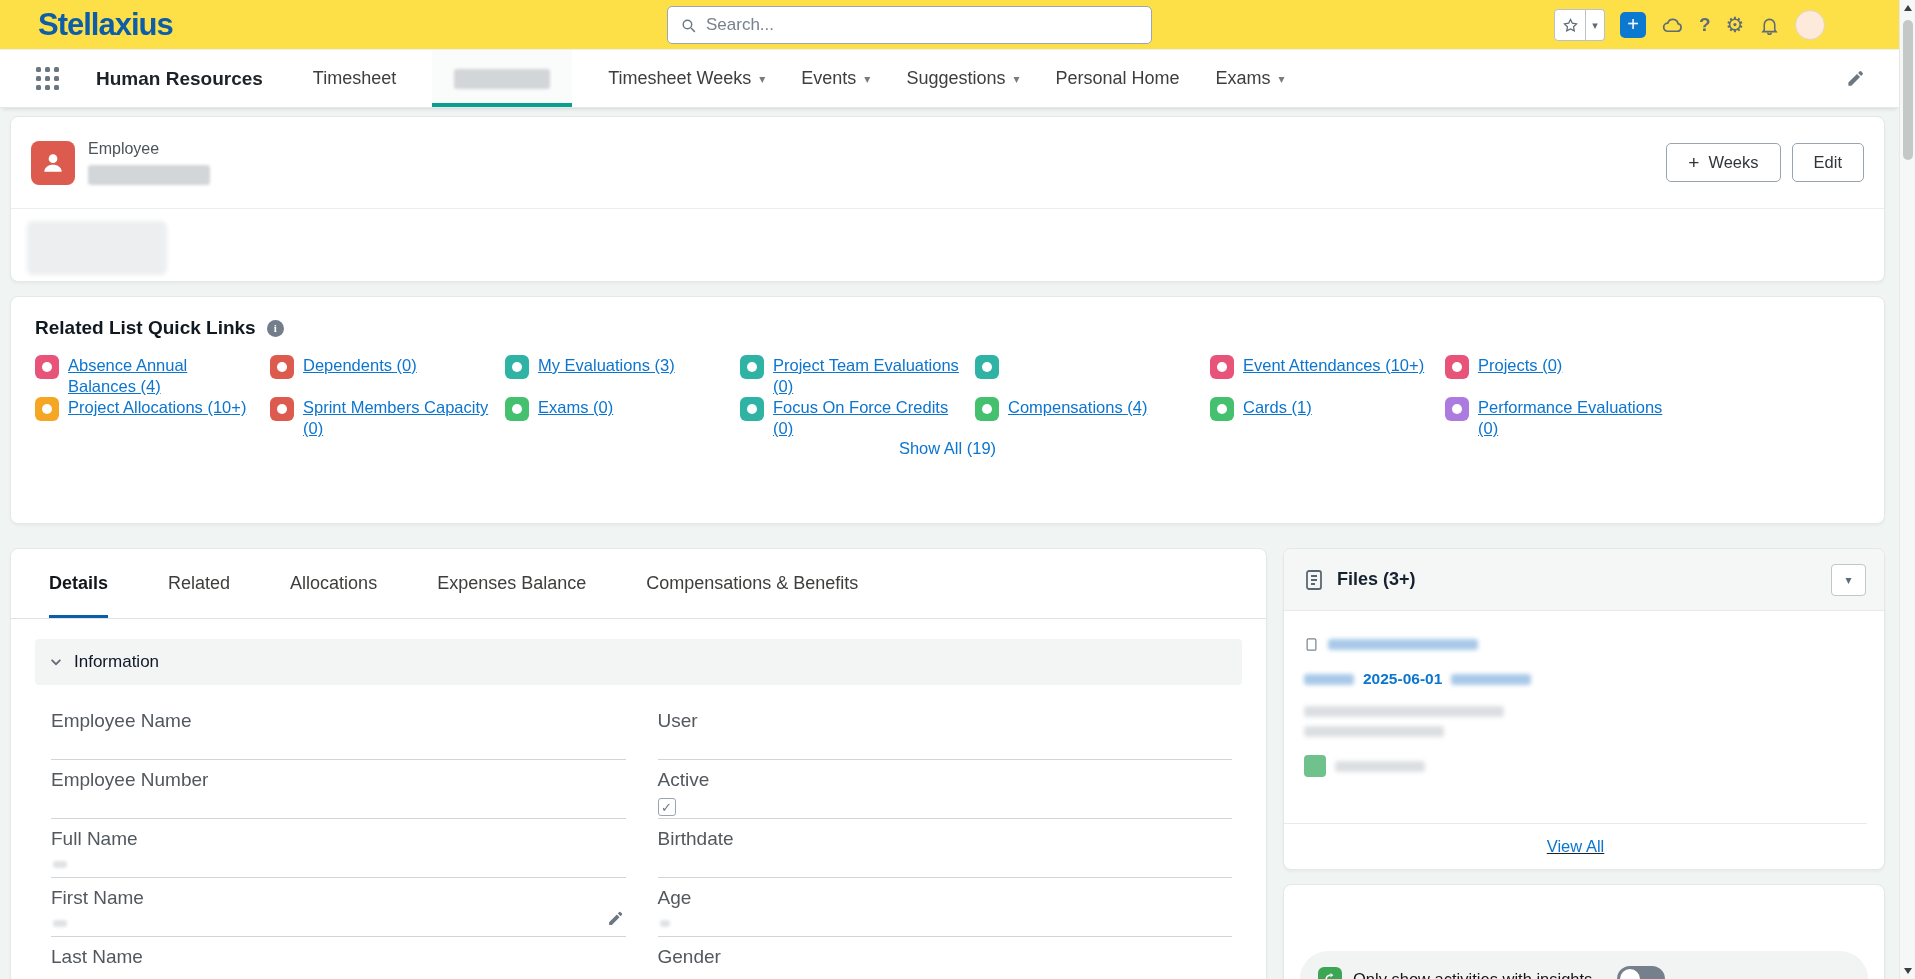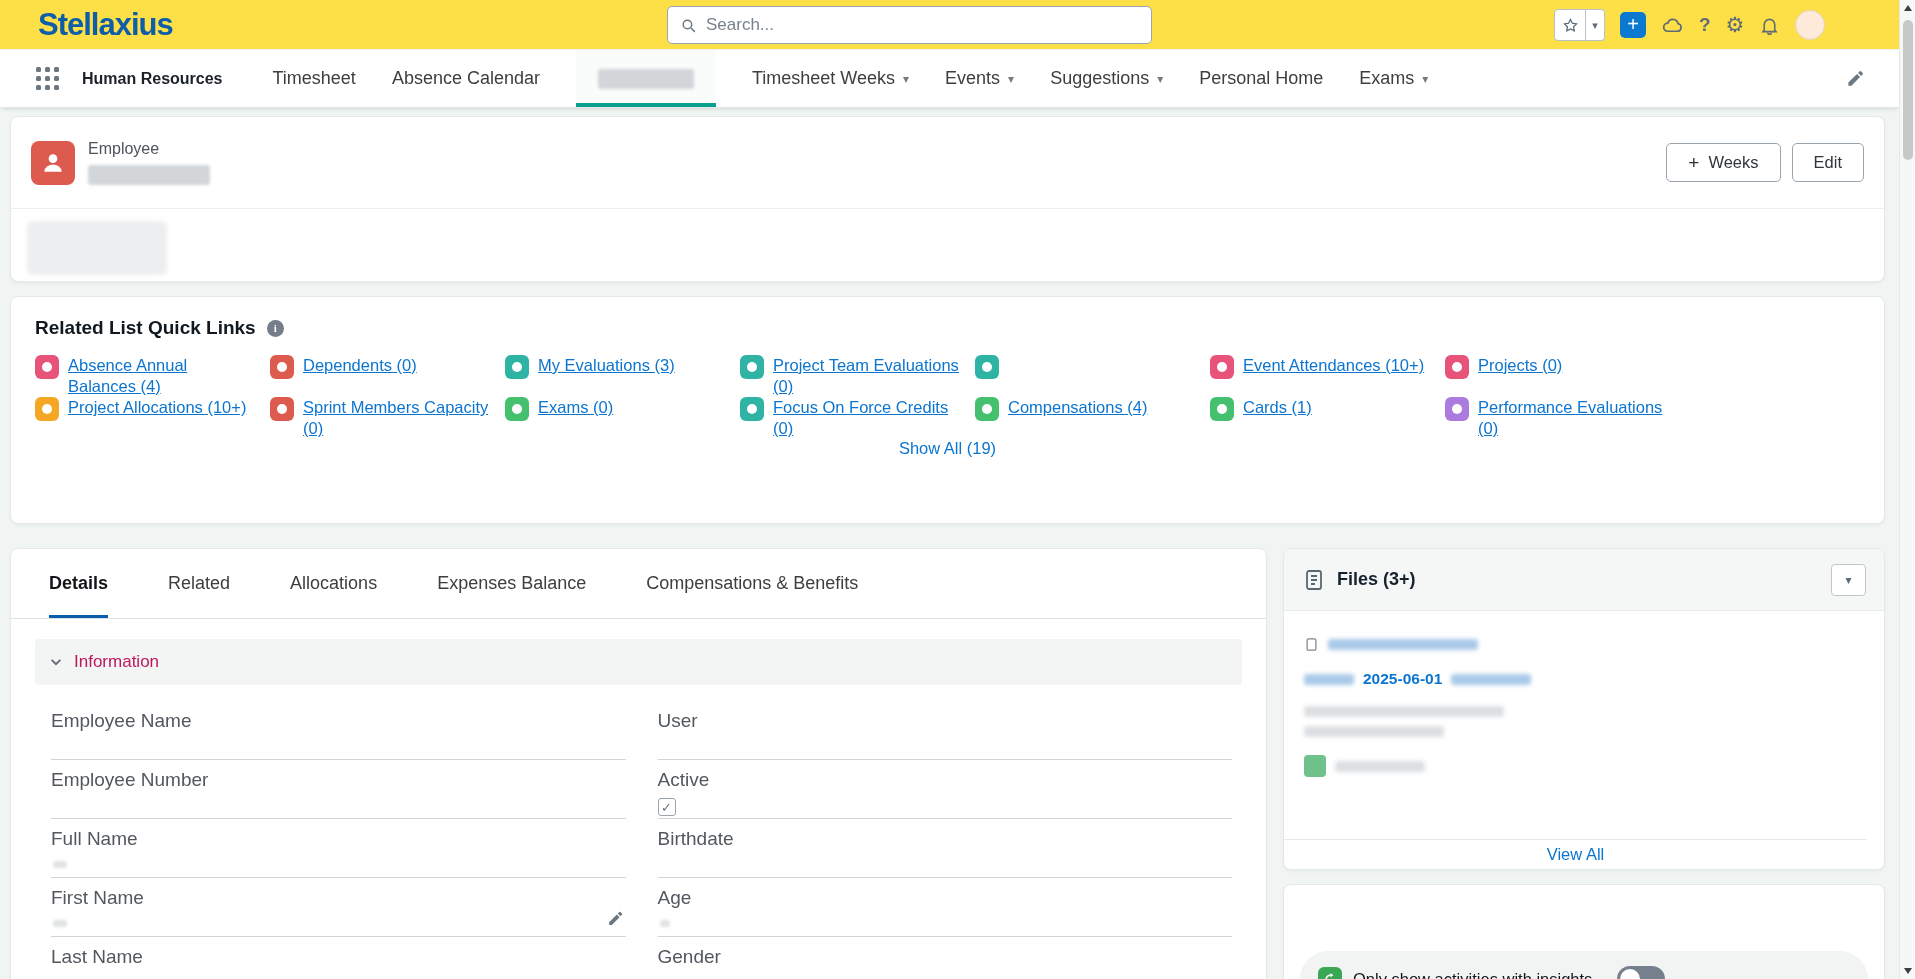--- a/index.html
+++ b/index.html
@@ -34,21 +34,21 @@
   .avatar { width:30px; height:30px; border-radius:50%; background:#fdeadb;
             border:1px solid #e4d4c4; overflow:hidden; cursor:pointer; }
 
   
   .nav { position:absolute; top:50px; left:0; width:1899px; height:58px; background:#fff;
          border-bottom:1px solid #e2e8e6; box-shadow:0 3px 4px -2px rgba(0,0,0,.12);
          display:flex; align-items:center; z-index:4; }
   .waffle { margin-left:36px; width:24px; height:24px; display:grid;
             grid-template-columns:repeat(3,1fr); gap:3px; cursor:pointer; }
   .waffle i { width:5px; height:5px; background:#6b7780; border-radius:1.5px; }
-  .app-name { margin-left:22px; font-size:16px; font-weight:600; color:#1d2228; white-space:nowrap; }
+  .app-name { margin-left:36px; font-size:19px; font-weight:600; color:#1d2228; white-space:nowrap; }
   .nav-tabs { display:flex; align-items:center; margin-left:50px; gap:36px; height:100%; }
   .nav-tab { display:flex; align-items:center; height:100%; font-size:18px; color:#3e3e3c;
              cursor:pointer; white-space:nowrap; }
   .nav-tab .caret { font-size:12px; color:#747d84; margin-left:8px; }
   .nav-tab.active { padding:0 22px; box-shadow:inset 0 -4px 0 0 #0aa08f; background:#fafbfb; }
   .redact { background:#d2d6d9; border-radius:3px; filter:blur(1.5px); }
   .tab-redact { width:96px; height:20px; }
   .nav-pencil { position:absolute; right:34px; top:19px; cursor:pointer; }
 
   
@@ -91,21 +91,21 @@
 
   
   .details-card { left:10px; top:548px; width:1257px; height:620px; }
   .det-tabs { display:flex; align-items:center; gap:60px; height:70px; padding-left:38px;
               border-bottom:1px solid #dde2e4; }
   .det-tab { font-size:18px; color:#3e3e3c; height:100%; display:flex; align-items:center;
              cursor:pointer; white-space:nowrap; }
   .det-tab.active { font-weight:700; color:#14161a; box-shadow:inset 0 -3px 0 0 #0b5cab; }
   .sec-header { margin:20px 24px 0; height:46px; background:#f3f4f4; border-radius:4px;
                 display:flex; align-items:center; gap:11px; padding-left:14px; cursor:pointer; }
-  .sec-title { font-size:17px; color:#be185d; }
+  .sec-title { font-size:17px; color:#0f172a; }
   .fields { display:flex; gap:32px; padding:16px 34px 0 40px; }
   .fcol { flex:1; }
   .field { position:relative; height:59px; border-bottom:1px solid #cfd5d9; padding-top:9px; }
   .field-label { font-size:19px; color:#52585e; }
   .val-chip { position:absolute; left:2px; bottom:9px; height:7px; background:#dfe2e4;
               border-radius:3px; filter:blur(1.5px); }
   .w14 { width:14px; } .w10 { width:10px; }
   .checkbox { margin-top:7px; width:18px; height:18px; border:1px solid #9aa4ad; border-radius:3px;
               background:#fff; display:grid; place-items:center; font-size:13px; color:#6b7680;
               cursor:pointer; }
@@ -123,22 +123,22 @@
   .files-body { padding:26px 20px 0; }
   .file-row { display:flex; align-items:center; gap:9px; margin-bottom:18px; cursor:pointer; }
   .file-col { flex-direction:column; align-items:flex-start; gap:9px; }
   .chip { height:11px; border-radius:3px; filter:blur(2px); }
   .chip.gray { background:#dcdfe2; }
   .chip.blue { background:#a9c9e8; }
   .cw50{width:50px;} .cw80{width:80px;} .cw90{width:90px;} .cw140{width:140px;}
   .cw150{width:150px;} .cw200{width:200px;}
   .file-date { font-size:15.5px; font-weight:700; color:#0b75d0; filter:blur(0.6px); }
   .img-thumb { width:22px; height:22px; border-radius:4px; background:#6fc28b; }
-  .files-footer { position:absolute; bottom:0; left:0; right:17px; height:30px;
-                  border-top:1px solid #e7eaea; display:grid; place-items:center; }
+  .files-footer { position:absolute; bottom:0; left:0; right:17px; height:46px;
+                  border-top:1px solid #e7eaea; display:grid; place-items:center;text-decoration:underline; }
   .files-footer a { font-size:16.5px; color:#0b75d0; cursor:pointer; }
 
   
   .act-card { left:1283px; top:884px; width:602px; height:200px; }
   .insight-pill { margin:66px 16px 0; height:56px; background:#f2f3f3; border-radius:28px;
                   display:flex; align-items:center; gap:11px; padding:0 18px; }
   .insight-icon { width:24px; height:24px; border-radius:6px; background:#3ba755;
                   display:grid; place-items:center; flex:0 0 auto; }
   .insight-label { font-size:16.5px; color:#14161a; }
   .toggle { margin-left:14px; width:48px; height:26px; border-radius:13px; background:#76808d;
@@ -211,21 +211,20 @@
       <i></i>
       <i></i>
       <i></i>
       <i></i>
       <i></i>
   </span>
   <span class="app-name">Human Resources</span>
 
   <div class="nav-tabs">
     <span class="nav-tab">Timesheet</span>
-    <span class="nav-tab">Absence Calendar</span>
     <span class="nav-tab active">
       <span class="redact tab-redact"></span>
     </span>
     <span class="nav-tab">
       <span>Timesheet Weeks</span>
       <span class="caret">▾</span>
     </span>
     <span class="nav-tab">
       <span>Events</span>
       <span class="caret">▾</span>

